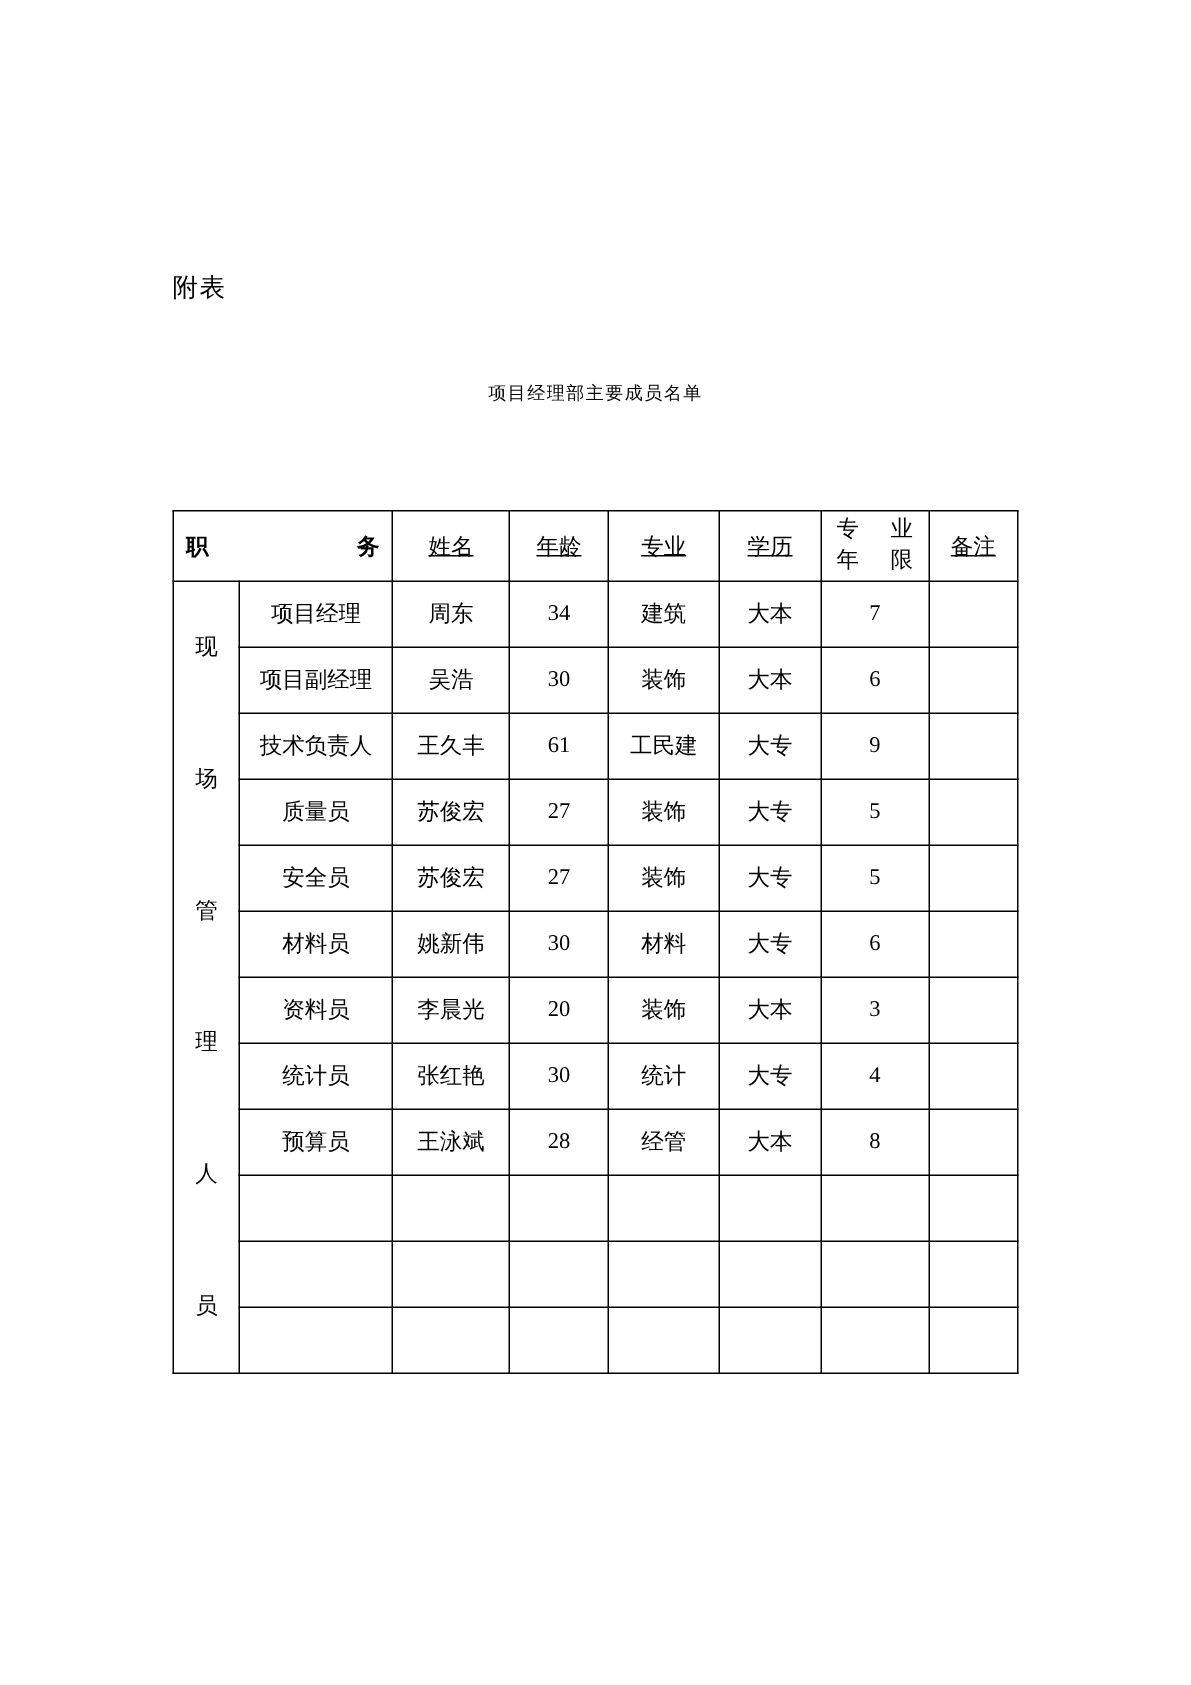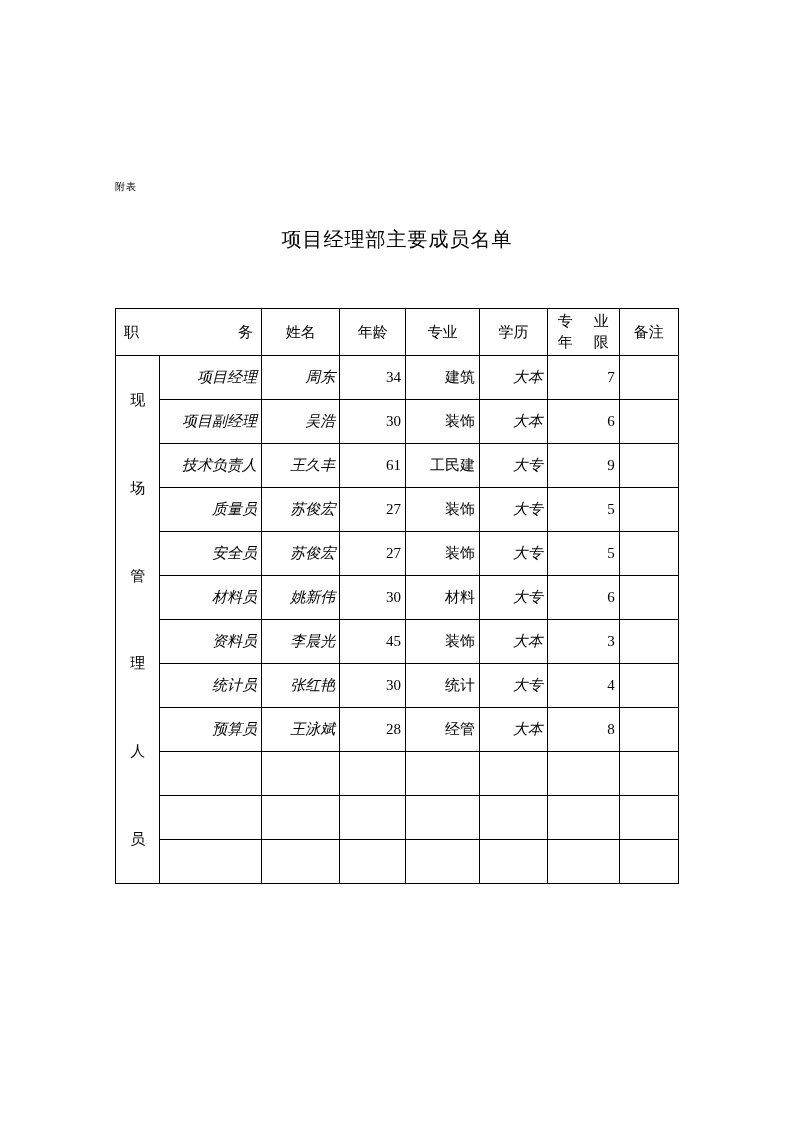--- a/index.html
+++ b/index.html
@@ -11,29 +11,29 @@
       width: 794px;
       height: 1123px;
       background: #fff;
       font-family: "SimSun", "宋体", serif;
       position: relative;
       padding: 180px 115px 0 115px;
       font-size: 15px;
       color: #000;
     }
     .annex-label {
-      font-size: 10px;
+      font-size: 17px;
       letter-spacing: 1px;
-      margin-bottom: 32px;
+      margin-bottom: 51px;
     }
     .title {
       text-align: center;
-      font-size: 20px;
+      font-size: 12px;
       letter-spacing: 1px;
-      margin-bottom: 55px;
+      margin-bottom: 69px;
     }
     table {
       border-collapse: collapse;
       width: 100%;
       table-layout: fixed;
     }
     td, th {
       border: 1px solid #000;
       height: 44px;
       padding: 4px;
@@ -64,23 +64,25 @@
     }
     .col-note {
       width: 56px;
     }
     .header-position {
       text-align: justify;
       text-align-last: justify;
       padding-left: 8px;
       padding-right: 8px;
       letter-spacing: 0;
+      font-weight: bold;
     }
     .header-center {
       text-align: center;
+      text-decoration: underline;
     }
     .header-years {
       text-align: center;
       line-height: 1.4;
       padding: 2px 4px;
     }
     .years-line {
       display: flex;
       justify-content: space-between;
       padding: 0 6px;
@@ -96,26 +98,25 @@
       align-items: center;
       justify-content: space-around;
       height: 100%;
       font-size: 15px;
     }
     .vertical-text span {
       display: block;
       line-height: 2.8;
     }
     .cell-left {
-      text-align: right;
+      text-align: center;
       padding-left: 4px;
-      font-style: italic;
     }
     .cell-center {
-      text-align: right;
+      text-align: center;
     }
   </style>
 </head>
 <body>
 
 <div class="annex-label">附表</div>
 
 <div class="title">项目经理部主要成员名单</div>
 
 <table>
@@ -211,21 +212,21 @@
     <td class="cell-left">姚新伟</td>
     <td class="cell-center">30</td>
     <td class="cell-center">材料</td>
     <td class="cell-left">大专</td>
     <td class="cell-center">6</td>
     <td class="cell-center"></td>
   </tr>
   <tr>
     <td class="cell-left">资料员</td>
     <td class="cell-left">李晨光</td>
-    <td class="cell-center">45</td>
+    <td class="cell-center">20</td>
     <td class="cell-center">装饰</td>
     <td class="cell-left">大本</td>
     <td class="cell-center">3</td>
     <td class="cell-center"></td>
   </tr>
   <tr>
     <td class="cell-left">统计员</td>
     <td class="cell-left">张红艳</td>
     <td class="cell-center">30</td>
     <td class="cell-center">统计</td>

